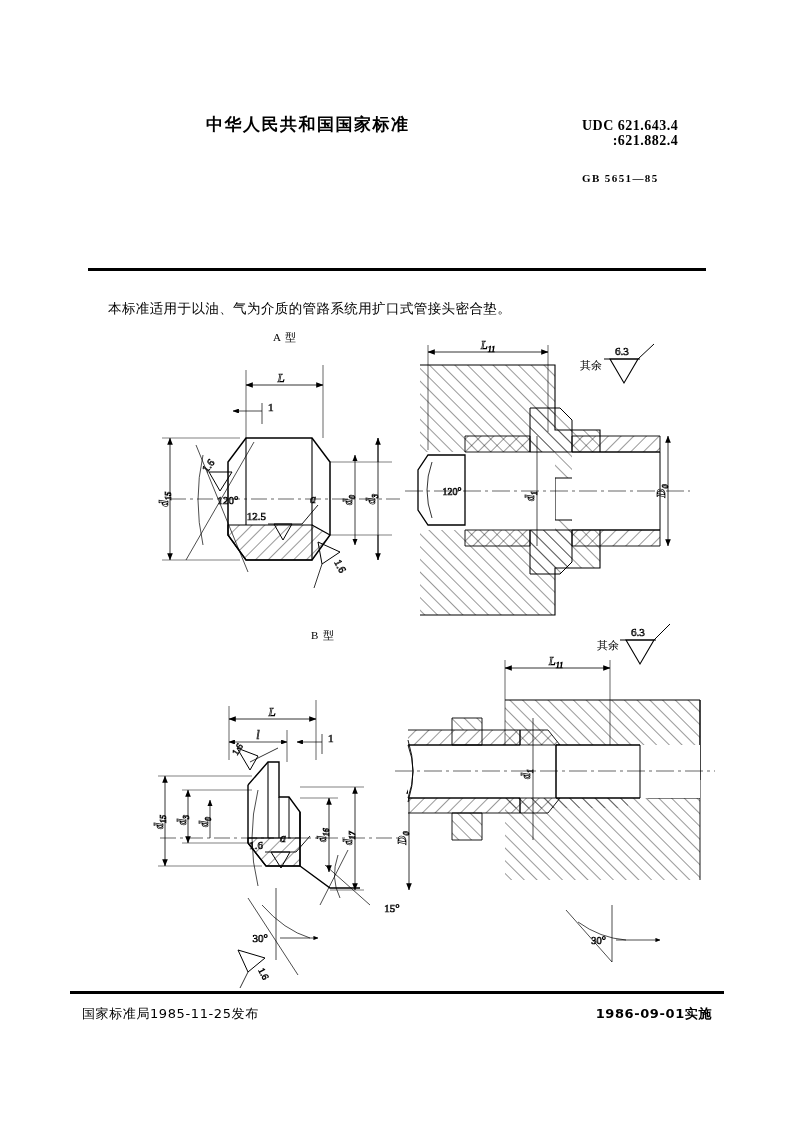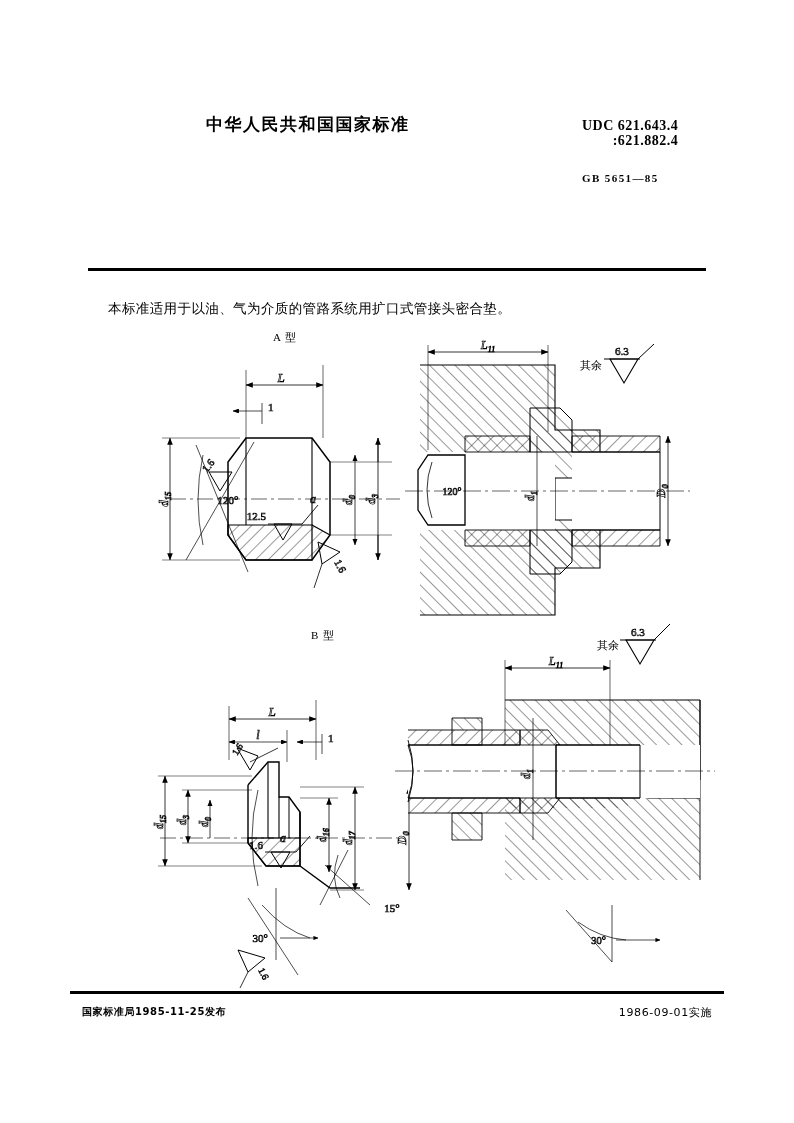--- a/index.html
+++ b/index.html
@@ -56,26 +56,26 @@
   .scope{
     position:absolute;left:108px;top:300px;
     font-family:Liberation Sans, sans-serif;
     font-size:13.5px;letter-spacing:.4px;white-space:nowrap;
   }
 
   
   .ftr-left{
     position:absolute;left:82px;top:1005px;
     font-family:"DejaVu Sans","Liberation Sans",sans-serif;
-    font-weight:bold;font-size:10px;letter-spacing:.6px;white-space:nowrap;
+    font-weight:normal;font-size:13px;letter-spacing:.6px;white-space:nowrap;
   }
   .ftr-right{
     position:absolute;right:82px;top:1005px;
     font-family:"DejaVu Sans","Liberation Sans",sans-serif;
-    font-weight:normal;font-size:11px;letter-spacing:.6px;white-space:nowrap;
+    font-weight:bold;font-size:13px;letter-spacing:.6px;white-space:nowrap;
   }
 
   
   .type-label{
     position:absolute;
     font-family:"Liberation Serif","DejaVu Serif",serif;
     font-size:11px;letter-spacing:1px;white-space:nowrap;
   }
   .type-a{left:273px;top:330px;}
   .type-b{left:271px;top:628px;margin-left:40px;}

